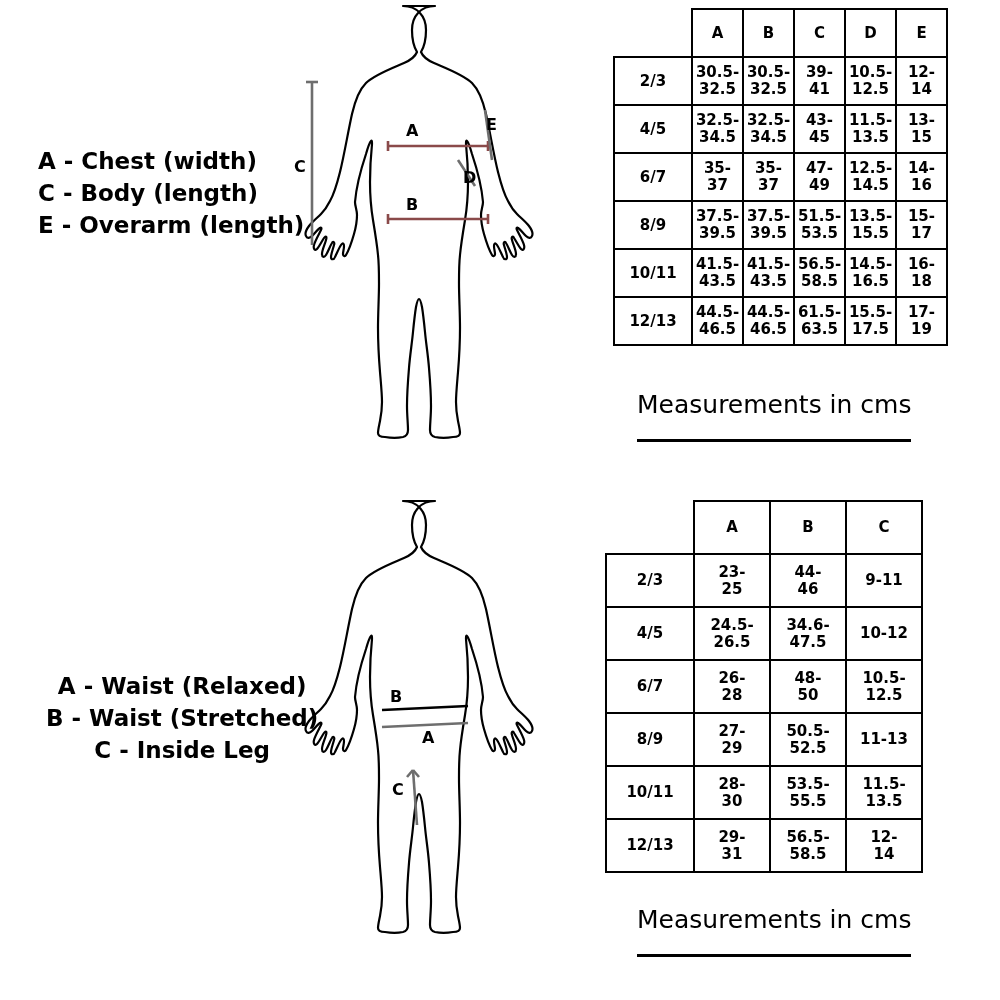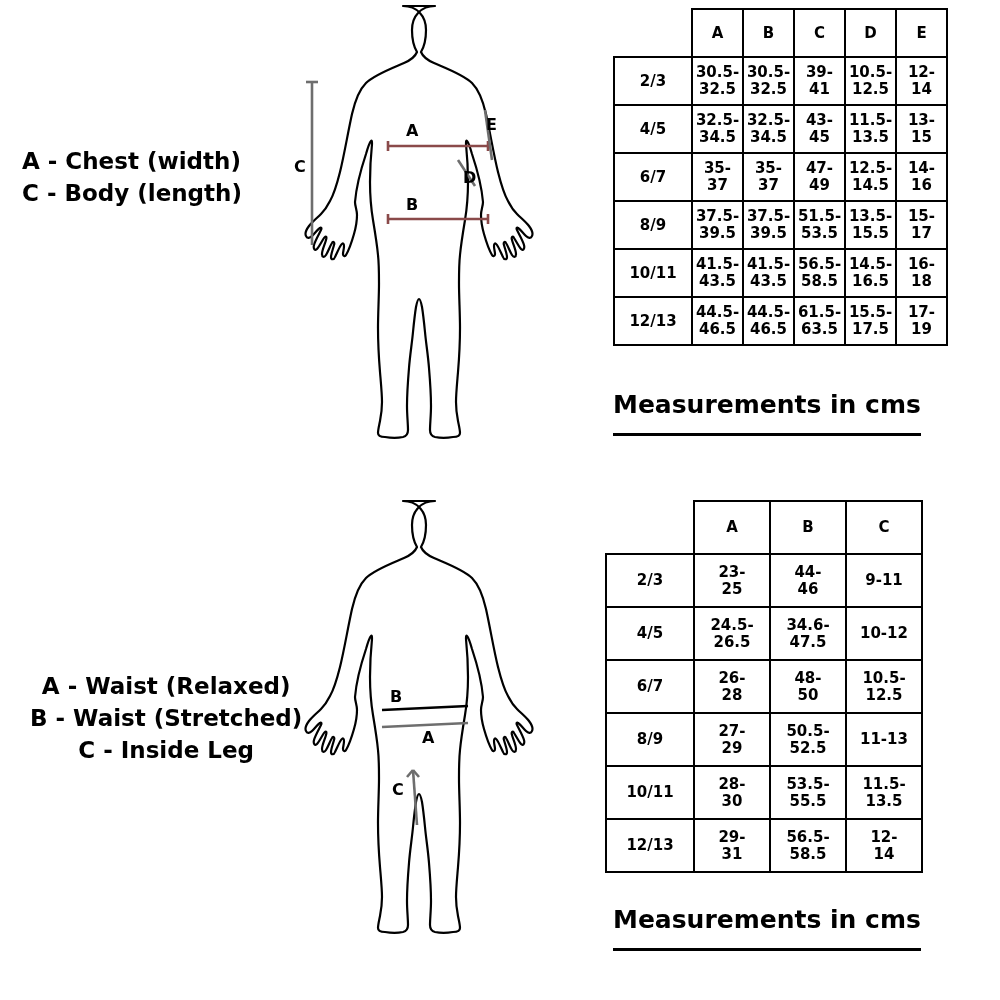--- a/index.html
+++ b/index.html
@@ -23,20 +23,21 @@
   }
   #panel-top { top: 0; }
   #panel-bottom { top: 490px; }
 
   .legend {
     position: absolute;
     font-weight: bold;
     font-size: 23px;
     line-height: 32px;
     white-space: nowrap;
+    margin-left: 16px;
   }
   #legend-top { left: 22px; top: 145px; }
   #legend-bottom { left: 30px; top: 670px; }
   .legend div { letter-spacing: 0px; }
 
   .figure {
     position: absolute;
   }
   #figure-top { left: 270px; top: 0px; }
   #figure-bottom { left: 270px; top: 495px; }
@@ -73,39 +74,41 @@
   #table-top col.dat { width: 51px; }
   #table-top td, #table-top th { height: 46px; }
 
   #table-bottom { left: 605px; top: 500px; }
   #table-bottom col.lbl { width: 88px; }
   #table-bottom col.dat { width: 76px; }
   #table-bottom td, #table-bottom th { height: 51px; }
 
   .caption {
     position: absolute;
-    font-weight: bold;
+    font-weight: normal;
     font-size: 25px;
     border-bottom: 3px solid #000;
-    padding-bottom: 14px;
+    padding-bottom: 20px;
     white-space: nowrap;
+    margin-left: 24px;
   }
   #caption-top { left: 613px; top: 390px; }
   #caption-bottom { left: 613px; top: 905px; }
 
   .cellline { display: block; }
 </style>
 </head>
 <body>
 
 <div class="panel" id="panel-top">
 
   <div class="legend" id="legend-top">
     <div>A - Chest (width)</div>
     <div>C - Body (length)</div>
+    <div>E - Overarm (length)</div>
   </div>
 
   <svg class="figure" id="figure-top" width="330" height="490" viewBox="0 0 330 490">
 
     <path d="M165 6
              c -14 0 -23 10 -23 24
              c 0 10 2 17 5 22
              c -2 5 -6 8 -13 11
              c -14 6 -30 12 -38 20
              c -7 7 -11 18 -14 31

